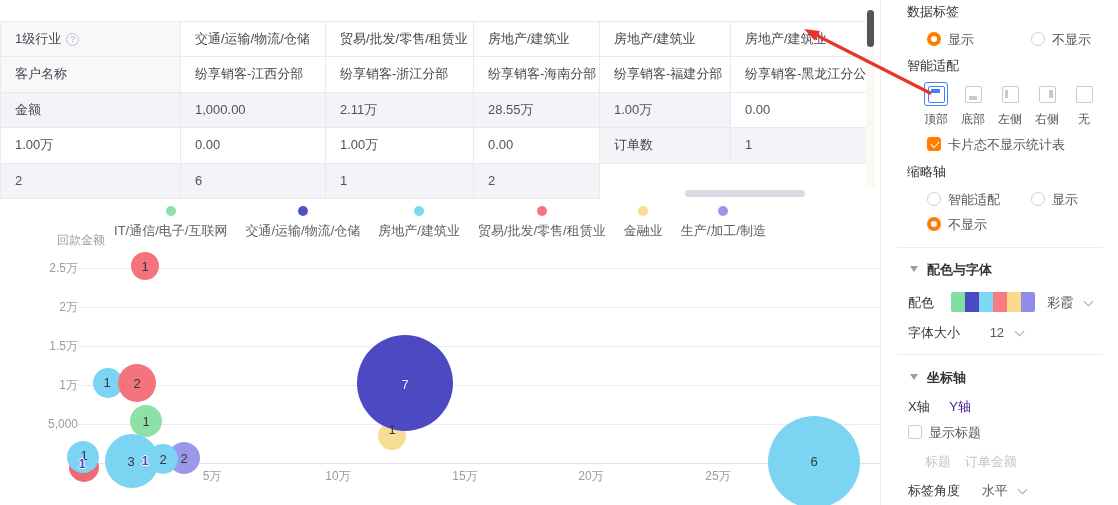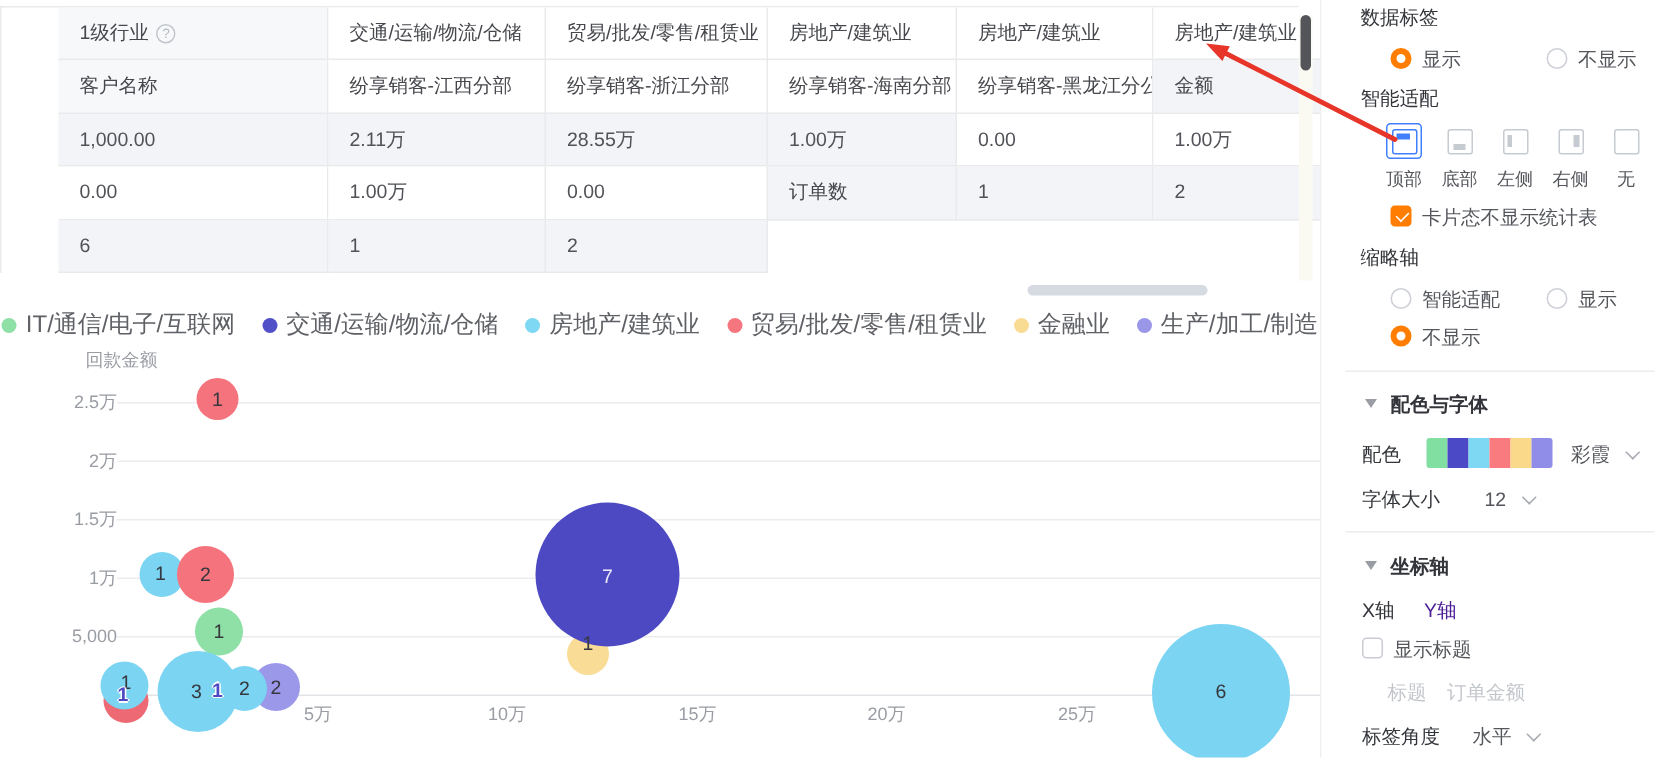--- a/index.html
+++ b/index.html
@@ -1,43 +1,43 @@
 <!DOCTYPE html>
 <html><head>
 <meta charset="utf-8">
 <style>
   * { margin:0; padding:0; box-sizing:border-box; }
   body { font-family:"Liberation Sans","DejaVu Sans",sans-serif; background:#fff; }
   #app { position:relative; width:1118px; height:505px; background:#fff; overflow:hidden; }
 
   
-  .tablewrap { position:absolute; left:0; top:4px; width:866px;
+  .tablewrap { position:absolute; left:0; top:21px; width:866px;
     display:grid; grid-template-columns:180px 145px 148px 126px 131px 136px;
     grid-template-rows:repeat(5,35.4px);
-    border-top:1px solid #e9eaec; border-left:1px solid #e9eaec; background:#fff;padding-left:38px; }
+    border-top:1px solid #e9eaec; border-left:1px solid #e9eaec; background:#fff; }
   .cell { border-right:1px solid #e9eaec; border-bottom:1px solid #e9eaec;
     font-size:13px; color:#47484d; line-height:34px; padding:0 14px;
     white-space:nowrap; overflow:hidden; background:#fff; }
   .c0 { background:#f7f8fa; }
   .rs { background:#f3f4f7; }
   .num { text-align:left; color:#505257; }
   .help { display:inline-block; width:13px; height:13px; border:1px solid #c2c6cc;
     border-radius:50%; color:#b4b8bf; font-size:9px; line-height:11px; text-align:center;
     margin-left:5px; vertical-align:1px; }
 
   
   .vtrack { position:absolute; left:866px; top:10px; width:9px; height:177px; background:#fbfaf2; }
   .vthumb { position:absolute; left:867px; top:10px; width:7px; height:37px; background:#53555b; border-radius:3.5px; }
   .hthumb { position:absolute; left:685px; top:190px; width:120px; height:7px; background:#d6dae1; border-radius:3.5px; }
 
   
   #chart { position:absolute; left:0; top:200px; width:880px; height:305px; }
   .legend { position:absolute; left:0; top:6px; width:100%; display:flex;
     justify-content:center; gap:18px; }
-  .legitem { display:flex; align-items:center; gap:6px; font-size:16px; color:#5f6166; }
+  .legitem { display:flex; align-items:center; gap:6px; font-size:13px; color:#5f6166;flex-direction:column; }
   .dot { width:10px; height:10px; border-radius:50%; }
   .ytitle { position:absolute; left:57px; top:32px; font-size:12px; color:#999da3; }
   .gline { position:absolute; left:78px; width:802px; height:1px; background:#ececee; }
   .gbase { position:absolute; left:78px; width:802px; height:1px; background:#e2e3e6; }
   .ylab { position:absolute; width:50px; left:28px; text-align:right; font-size:12px;
     color:#999da3; line-height:16px; }
   .xlab { position:absolute; font-size:12px; color:#999da3; transform:translateX(-50%);
     top:268px; line-height:16px; }
   .bubble { position:absolute; border-radius:50%; }
   .blbl { position:absolute; transform:translate(-50%,-50%); font-size:13px; color:#36383d; }
@@ -102,20 +102,21 @@
     <div class="cell">交通/运输/物流/仓储</div>
     <div class="cell">贸易/批发/零售/租赁业</div>
     <div class="cell">房地产/建筑业</div>
     <div class="cell">房地产/建筑业</div>
     <div class="cell">房地产/建筑业</div>
 
     <div class="cell c0">客户名称</div>
     <div class="cell">纷享销客-江西分部</div>
     <div class="cell">纷享销客-浙江分部</div>
     <div class="cell">纷享销客-海南分部</div>
+    <div class="cell">纷享销客-福建分部</div>
     <div class="cell">纷享销客-黑龙江分公司</div>
 
     <div class="cell c0 rs">金额</div>
     <div class="cell rs num">1,000.00</div>
     <div class="cell rs num">2.11万</div>
     <div class="cell rs num">28.55万</div>
     <div class="cell rs num">1.00万</div>
 
     <div class="cell num">0.00</div>
     <div class="cell num">1.00万</div>

